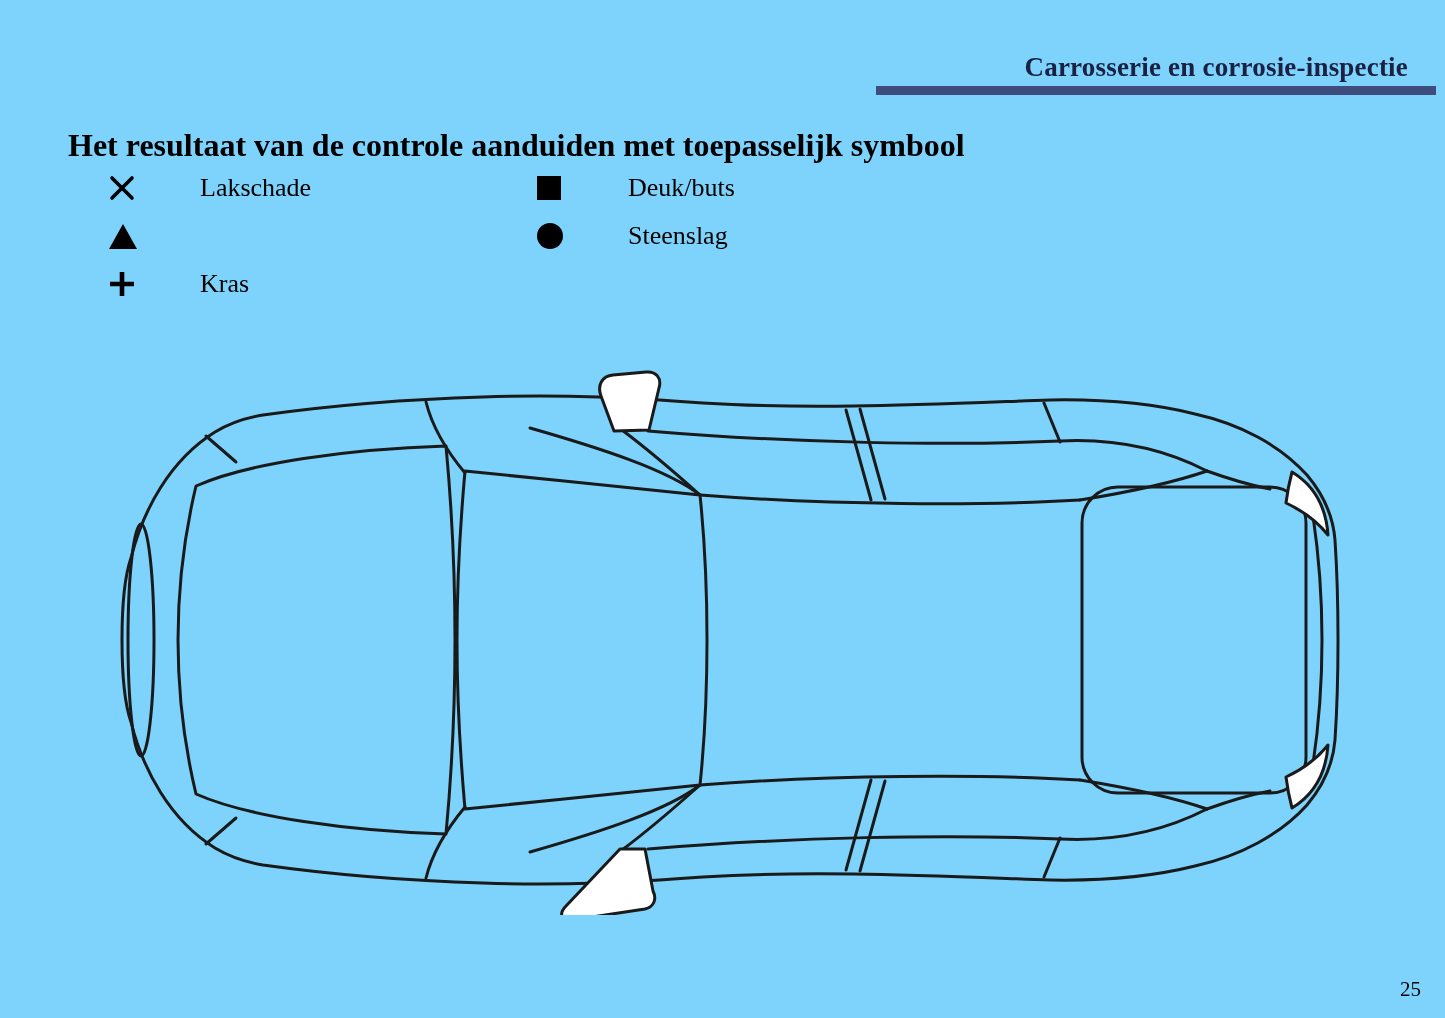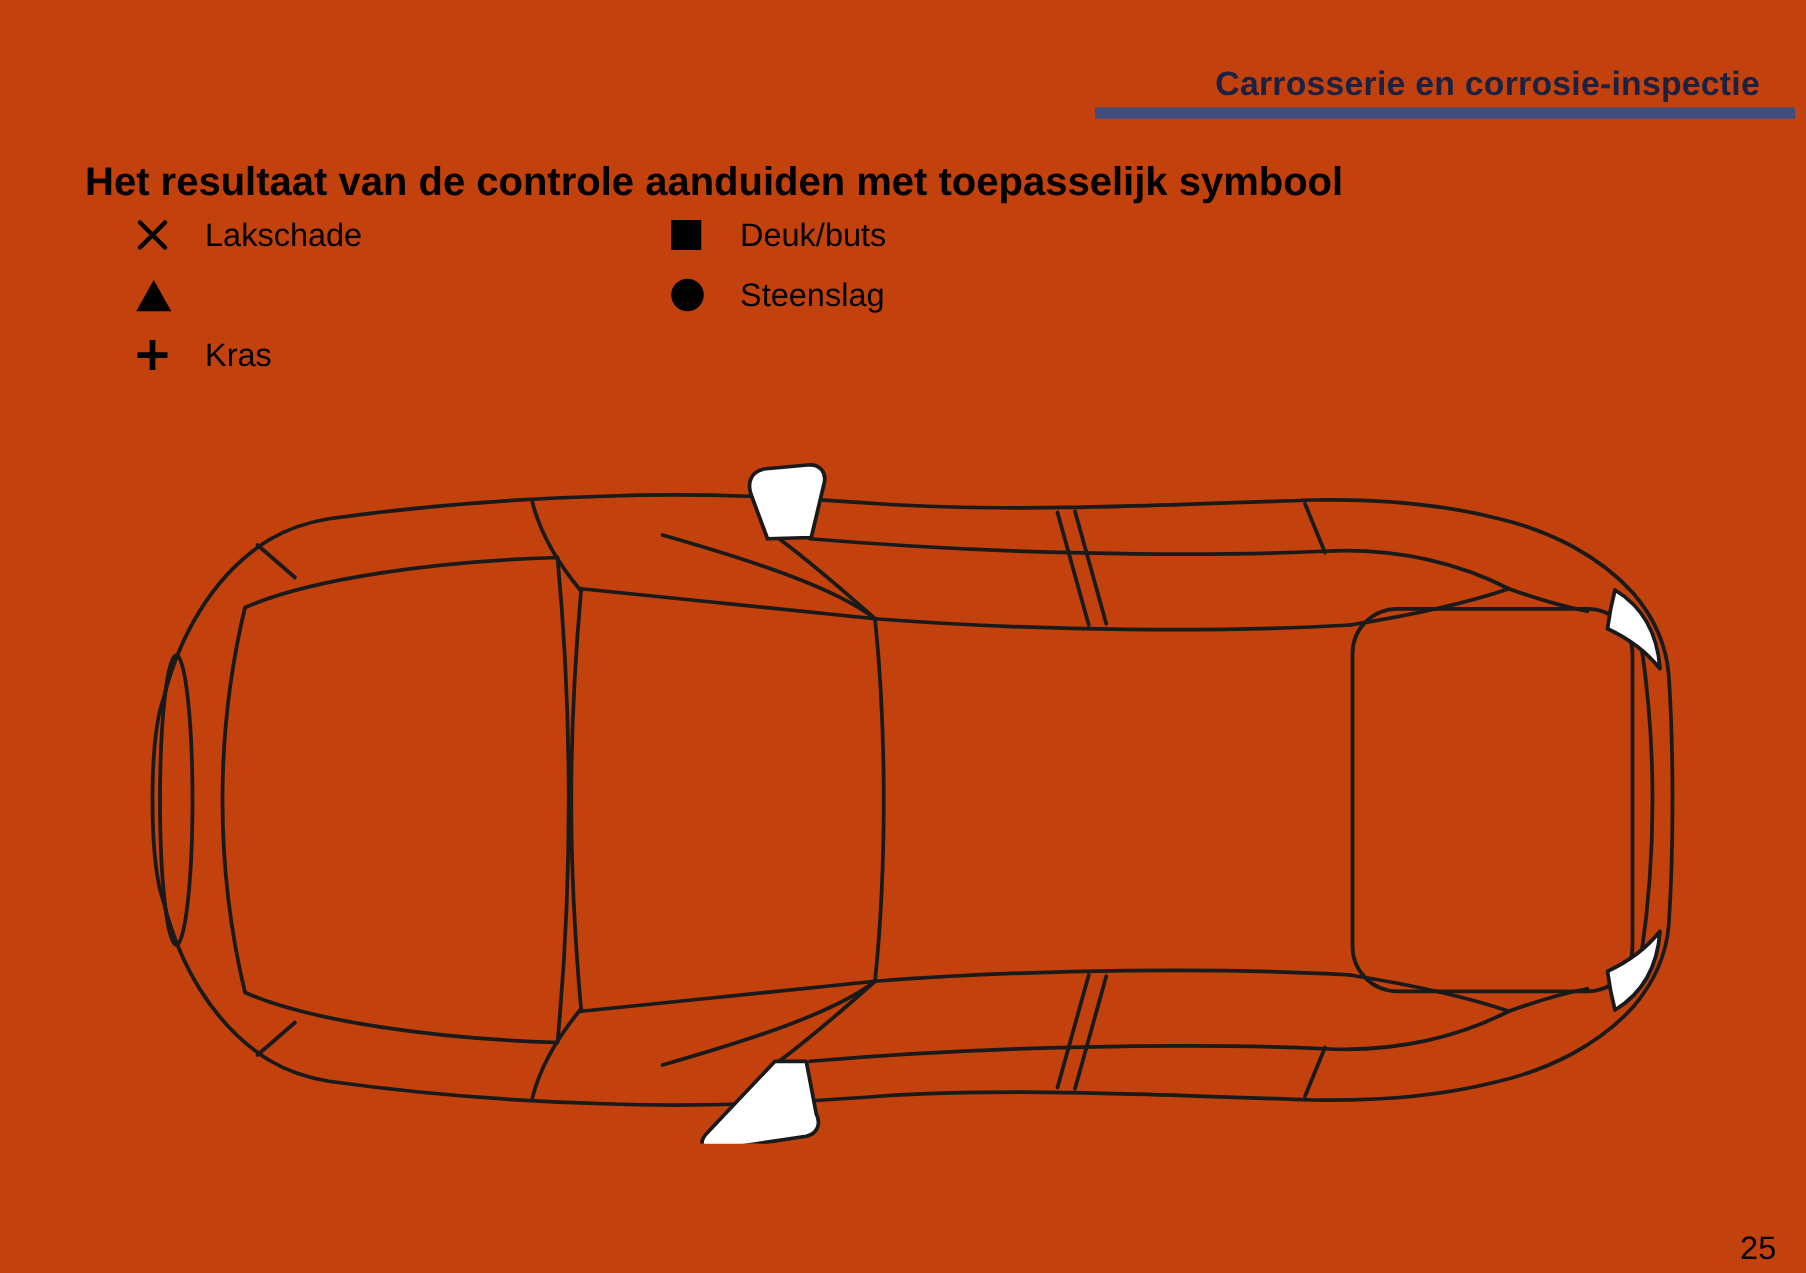--- a/index.html
+++ b/index.html
@@ -4,22 +4,22 @@
 <style>
   html, body {
     margin: 0;
     padding: 0;
     background: #ffffff;
   }
   .page {
     position: relative;
     width: 1445px;
     height: 1018px;
-    background: #c2410c;
-    font-family: Liberation Sans, sans-serif;
+    background: #7dd3fc;
+    font-family: Liberation Serif, serif;
     color: #000000;
     overflow: hidden;
   }
 
   
   .header-title {
     position: absolute;
     top: 52px;
     left: 0;
     right: 37px;
@@ -52,20 +52,21 @@
   .legend-col {
     position: absolute;
     top: 164px;
   }
   .legend-col.col1 { left: 108px; }
   .legend-col.col2 { left: 536px; }
   .legend-row {
     display: flex;
     align-items: center;
     height: 48px;
+    gap: 36px;
   }
   .sym {
     width: 38px;
     display: flex;
     align-items: center;
     justify-content: flex-start;
   }
   .legend-label {
     margin-left: 18px;
     font-size: 26px;
@@ -84,22 +85,22 @@
   .diagram svg {
     display: block;
     width: 100%;
     height: 100%;
   }
 
   
   .page-number {
     position: absolute;
     right: 24px;
-    bottom: 4px;
-    font-size: 26px;
+    bottom: 16px;
+    font-size: 21px;
     color: #000000;
   }
 </style>
 </head>
 <body>
 
 <div class="page">
 
   <div class="header-title">Carrosserie en corrosie-inspectie</div>
   <div class="title-bar"></div>

